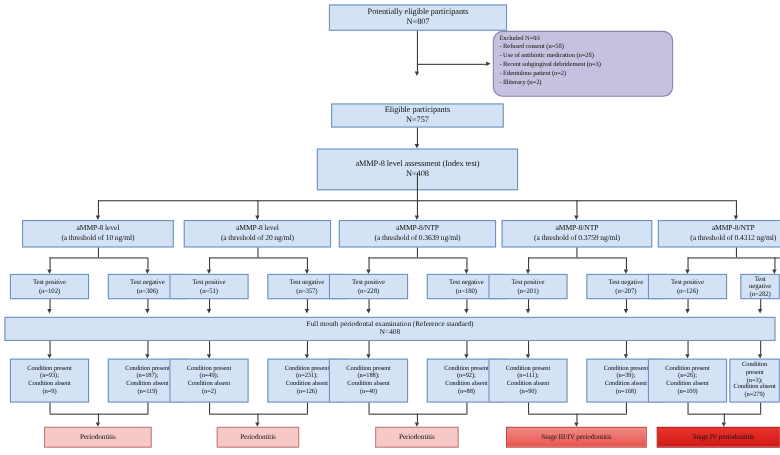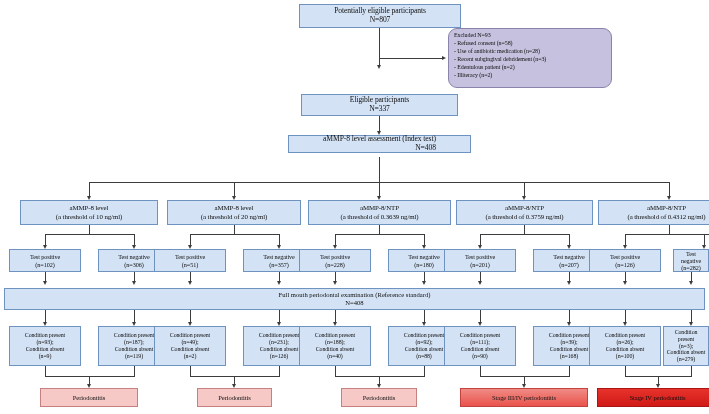--- a/index.html
+++ b/index.html
@@ -88,26 +88,26 @@
 - Edentulous patient (n=2)
 - Illiteracy (n=2)</div>
 
   <div class="vl" style="left:379px;top:28px;height:37px;"></div>
 
   <div class="hl" style="left:379px;top:58px;width:63px;"></div>
   <div class="arrow-r" style="left:442px;top:55.5px;"></div>
   <div class="arrow-d" style="left:376.6px;top:65px;"></div>
 
   <div class="box lg" style="left:301px;top:94px;width:157px;height:22px;">Eligible participants
-N=337</div>
+N=757</div>
 
   <div class="vl" style="left:379px;top:116px;height:15px;"></div>
   <div class="arrow-d" style="left:376.6px;top:131px;"></div>
 
-  <div class="box lg" style="left:288px;top:135px;width:183px;height:18px;text-align:right;">aMMP-8 level assessment (Index test)
+  <div class="box lg" style="left:288px;top:135px;width:183px;height:38px;">aMMP-8 level assessment (Index test)
 N=408</div>
 
   <div class="vl" style="left:379px;top:157px;height:25px;"></div>
   <div class="hl" style="left:89px;top:182px;width:580px;"></div>
 
   <div class="vl" style="left:89px;top:182px;height:14px;"></div>
   <div class="arrow-d" style="left:86.6px;top:196px;"></div>
   <div class="vl" style="left:234px;top:182px;height:14px;"></div>
   <div class="arrow-d" style="left:231.6px;top:196px;"></div>
   <div class="vl" style="left:379px;top:182px;height:14px;"></div>

